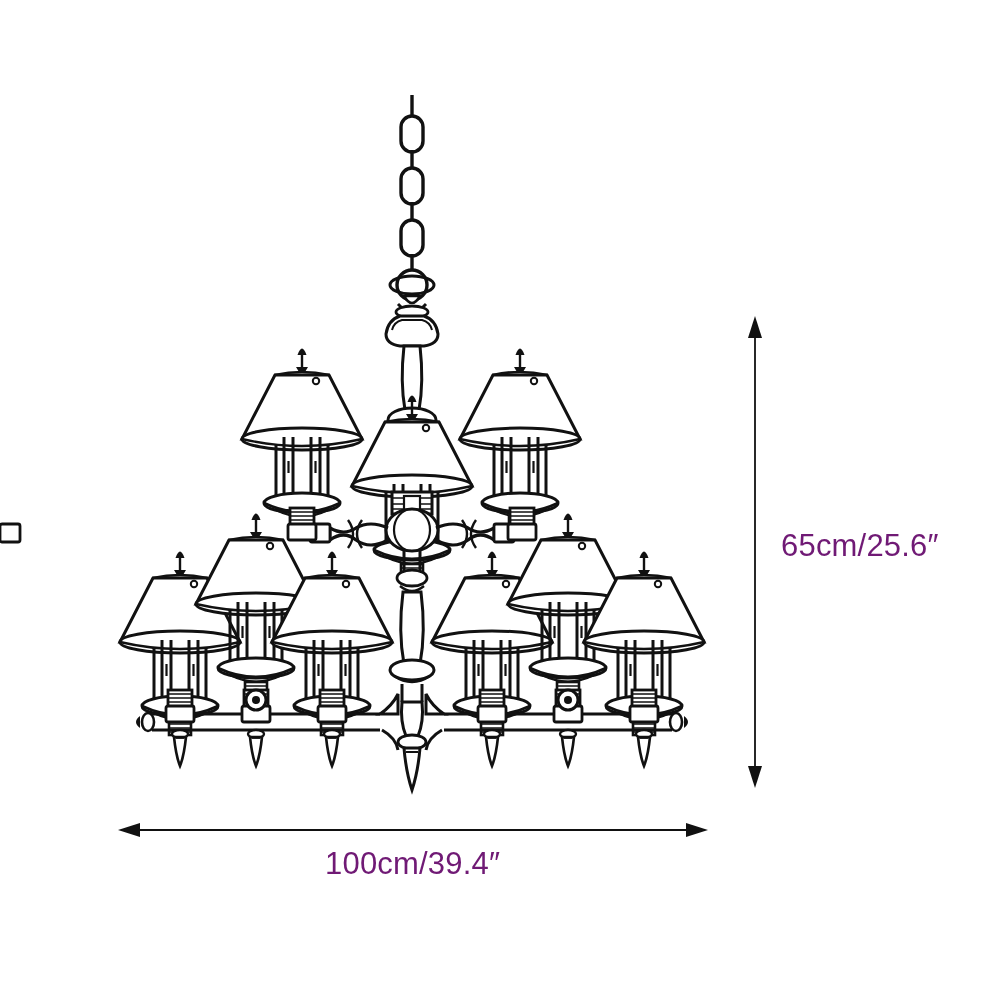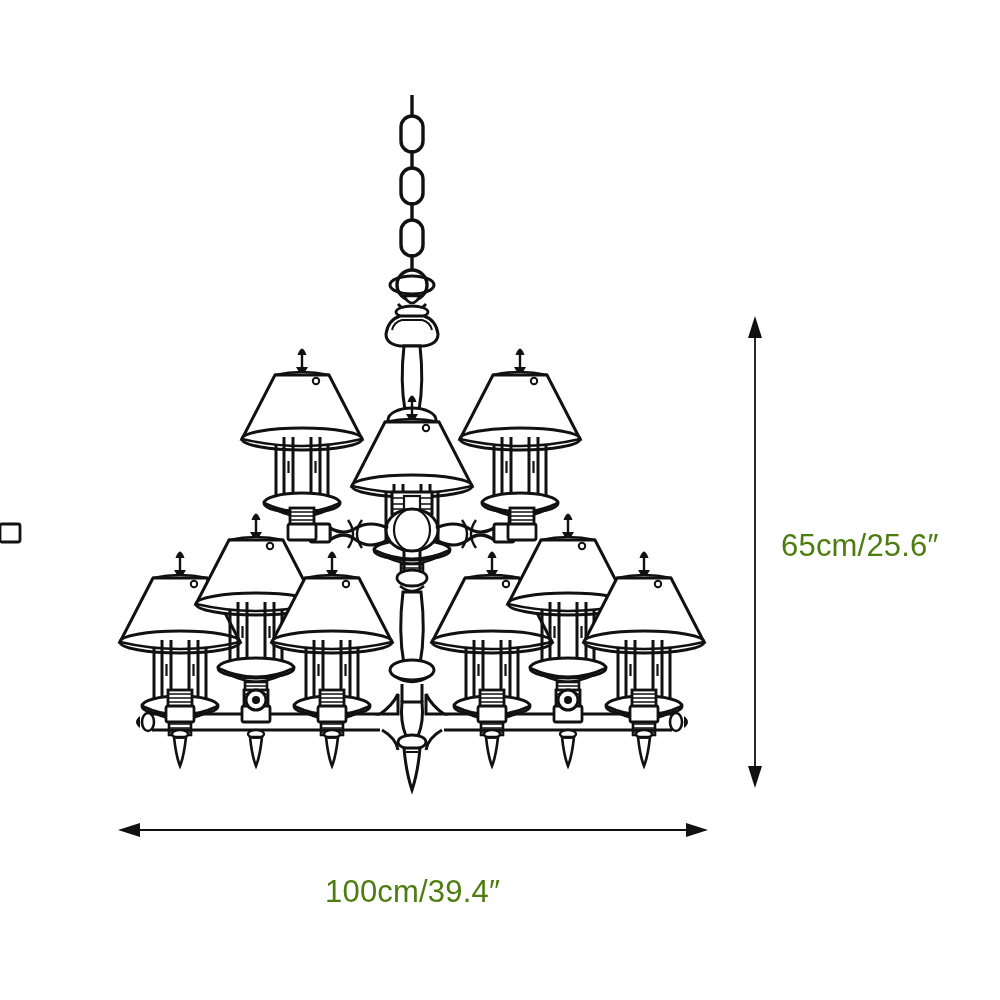--- a/index.html
+++ b/index.html
@@ -22,33 +22,33 @@
   }
   #drawing {
     position: absolute;
     inset: 0;
     width: 1000px;
     height: 1000px;
     display: block;
   }
   .dim-label {
     position: absolute;
-    color: #4d7c0f;
+    color: #701a75;
     font-size: 31px;
     letter-spacing: 0.2px;
     white-space: nowrap;
     font-family: "Liberation Sans", sans-serif;
   }
   #label-height {
     left: 781px;
     top: 528px;
   }
   #label-width {
     left: 325px;
-    top: 874px;
+    top: 846px;
   }
 </style>
 </head>
 <body>
 
 <div id="stage">
 
   <svg id="drawing" viewBox="0 0 1000 1000">
     <defs>
       <g id="shadeUnit">

